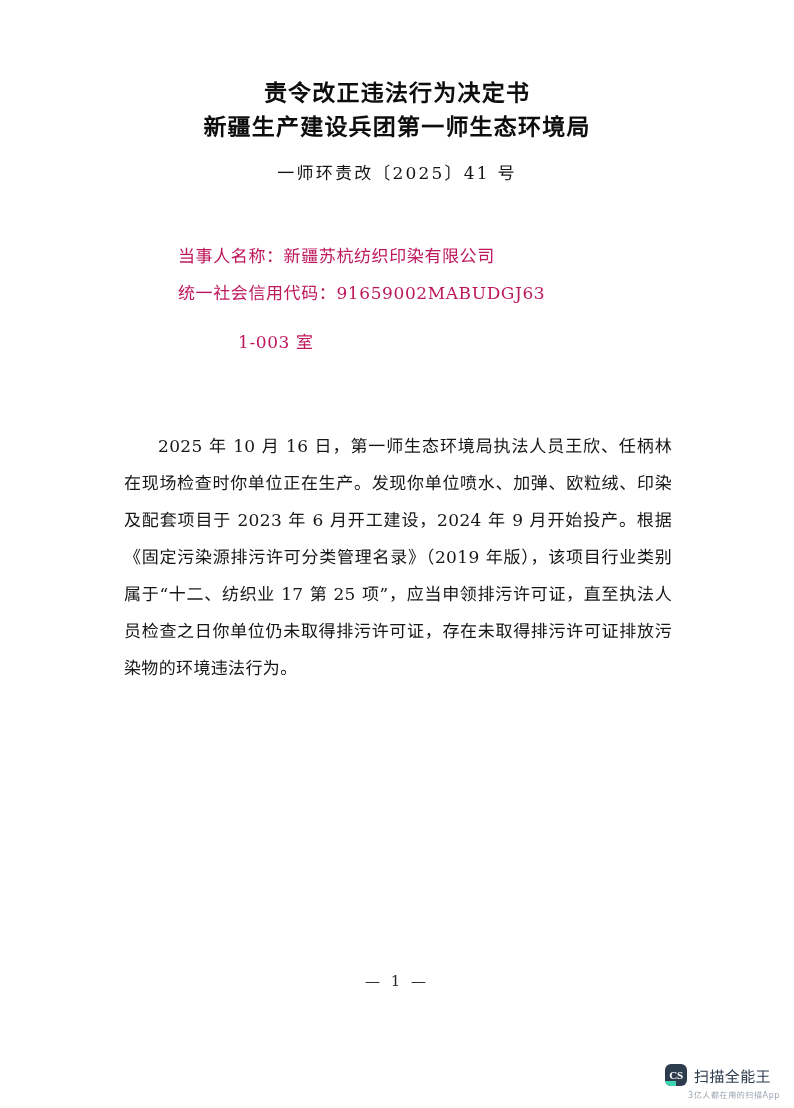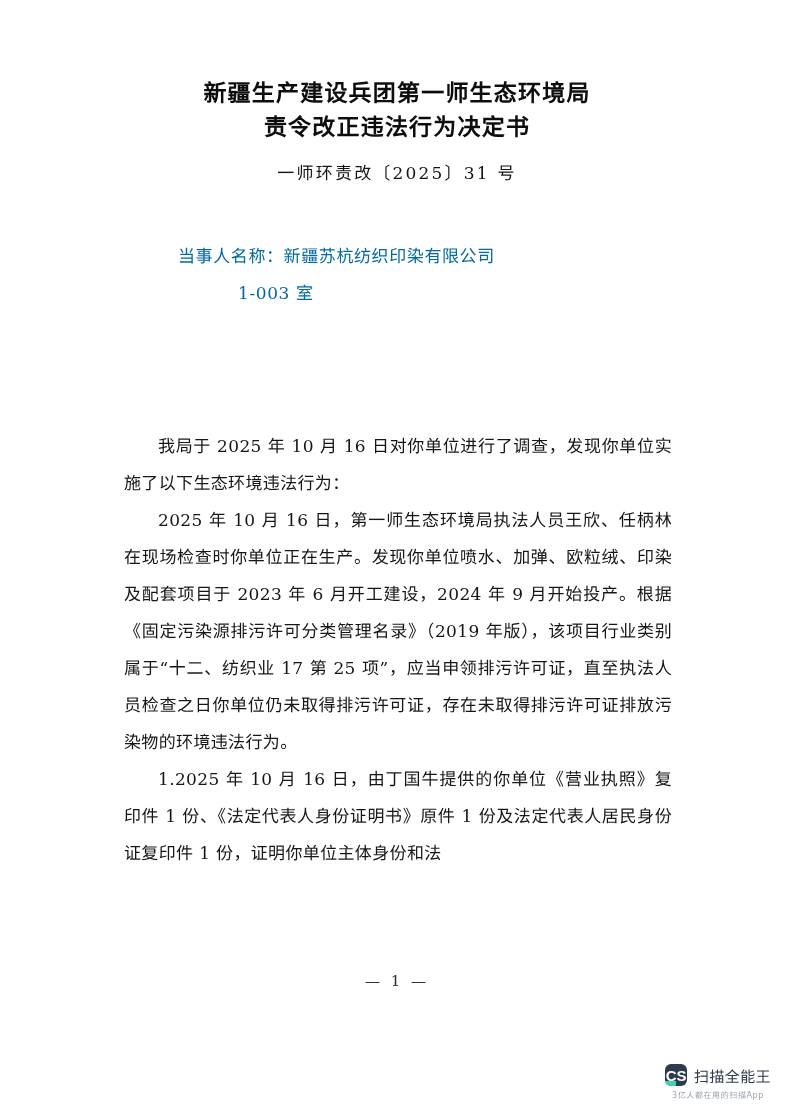--- a/index.html
+++ b/index.html
@@ -53,25 +53,26 @@
   .party-block {
     position: absolute;
     left: 178px;
     top: 238px;
     width: 500px;
   }
   .party-line {
     font-size: 17px;
     line-height: 37px;
     letter-spacing: 0.6px;
-    color: #0369a1;
+    color: #be185d;
     white-space: nowrap;
   }
   .party-line.wrap {
     padding-left: 60px;
+    margin-top: 12px;
   }
 
   
   .body-block {
     position: absolute;
     left: 124px;
     top: 428px;
     width: 548px;
   }
   .para {
@@ -118,22 +119,22 @@
     height: 22px;
     border-radius: 6px;
     background: #2d3b4e;
     display: flex;
     align-items: center;
     justify-content: center;
     overflow: hidden;
     flex: 0 0 auto;
   }
   .wm-logo .cs {
-    font-family: Liberation Sans, sans-serif;
-    font-size: 15px;
+    font-family: Liberation Serif, serif;
+    font-size: 11px;
     font-weight: bold;
     color: #ffffff;
     letter-spacing: -0.3px;
     line-height: 1;
     position: relative;
     z-index: 2;
   }
   .wm-logo .corner {
     position: absolute;
     left: 0;
@@ -151,42 +152,42 @@
     letter-spacing: 0.4px;
     white-space: nowrap;
   }
   .wm-sub {
     margin-top: 3px;
     font-family: "DejaVu Sans", "Liberation Sans", sans-serif;
     font-size: 8px;
     color: #9aa3ad;
     letter-spacing: 0.6px;
     white-space: nowrap;
+    text-align: right;
   }
 </style>
 </head>
 <body>
 
 <div class="page">
 
   <div class="doc-head">
+    <div class="doc-title-line">责令改正违法行为决定书</div>
     <div class="doc-title-line">新疆生产建设兵团第一师生态环境局</div>
-    <div class="doc-title-line">责令改正违法行为决定书</div>
-    <div class="doc-number">一师环责改〔2025〕31 号</div>
+    <div class="doc-number">一师环责改〔2025〕41 号</div>
   </div>
 
   <div class="party-block">
     <div class="party-line">当事人名称：新疆苏杭纺织印染有限公司</div>
+    <div class="party-line">统一社会信用代码：91659002MABUDGJ63</div>
     <div class="party-line wrap">1-003 室</div>
   </div>
 
   <div class="body-block">
-    <p class="para">我局于 2025 年 10 月 16 日对你单位进行了调查，发现你单位实施了以下生态环境违法行为：</p>
     <p class="para">2025 年 10 月 16 日，第一师生态环境局执法人员王欣、任柄林在现场检查时你单位正在生产。发现你单位喷水、加弹、欧粒绒、印染及配套项目于 2023 年 6 月开工建设，2024 年 9 月开始投产。根据《固定污染源排污许可分类管理名录》（2019 年版），该项目行业类别属于“十二、纺织业 17 第 25 项”，应当申领排污许可证，直至执法人员检查之日你单位仍未取得排污许可证，存在未取得排污许可证排放污染物的环境违法行为。</p>
-    <p class="para">1.2025 年 10 月 16 日，由丁国牛提供的你单位《营业执照》复印件 1 份、《法定代表人身份证明书》原件 1 份及法定代表人居民身份证复印件 1 份，证明你单位主体身份和法</p>
   </div>
 
   <div class="page-footer">— 1 —</div>
 
   <div class="watermark">
     <div class="wm-row">
       <span class="wm-logo">
         <span class="corner"></span>
         <span class="cs">CS</span>
       </span>

